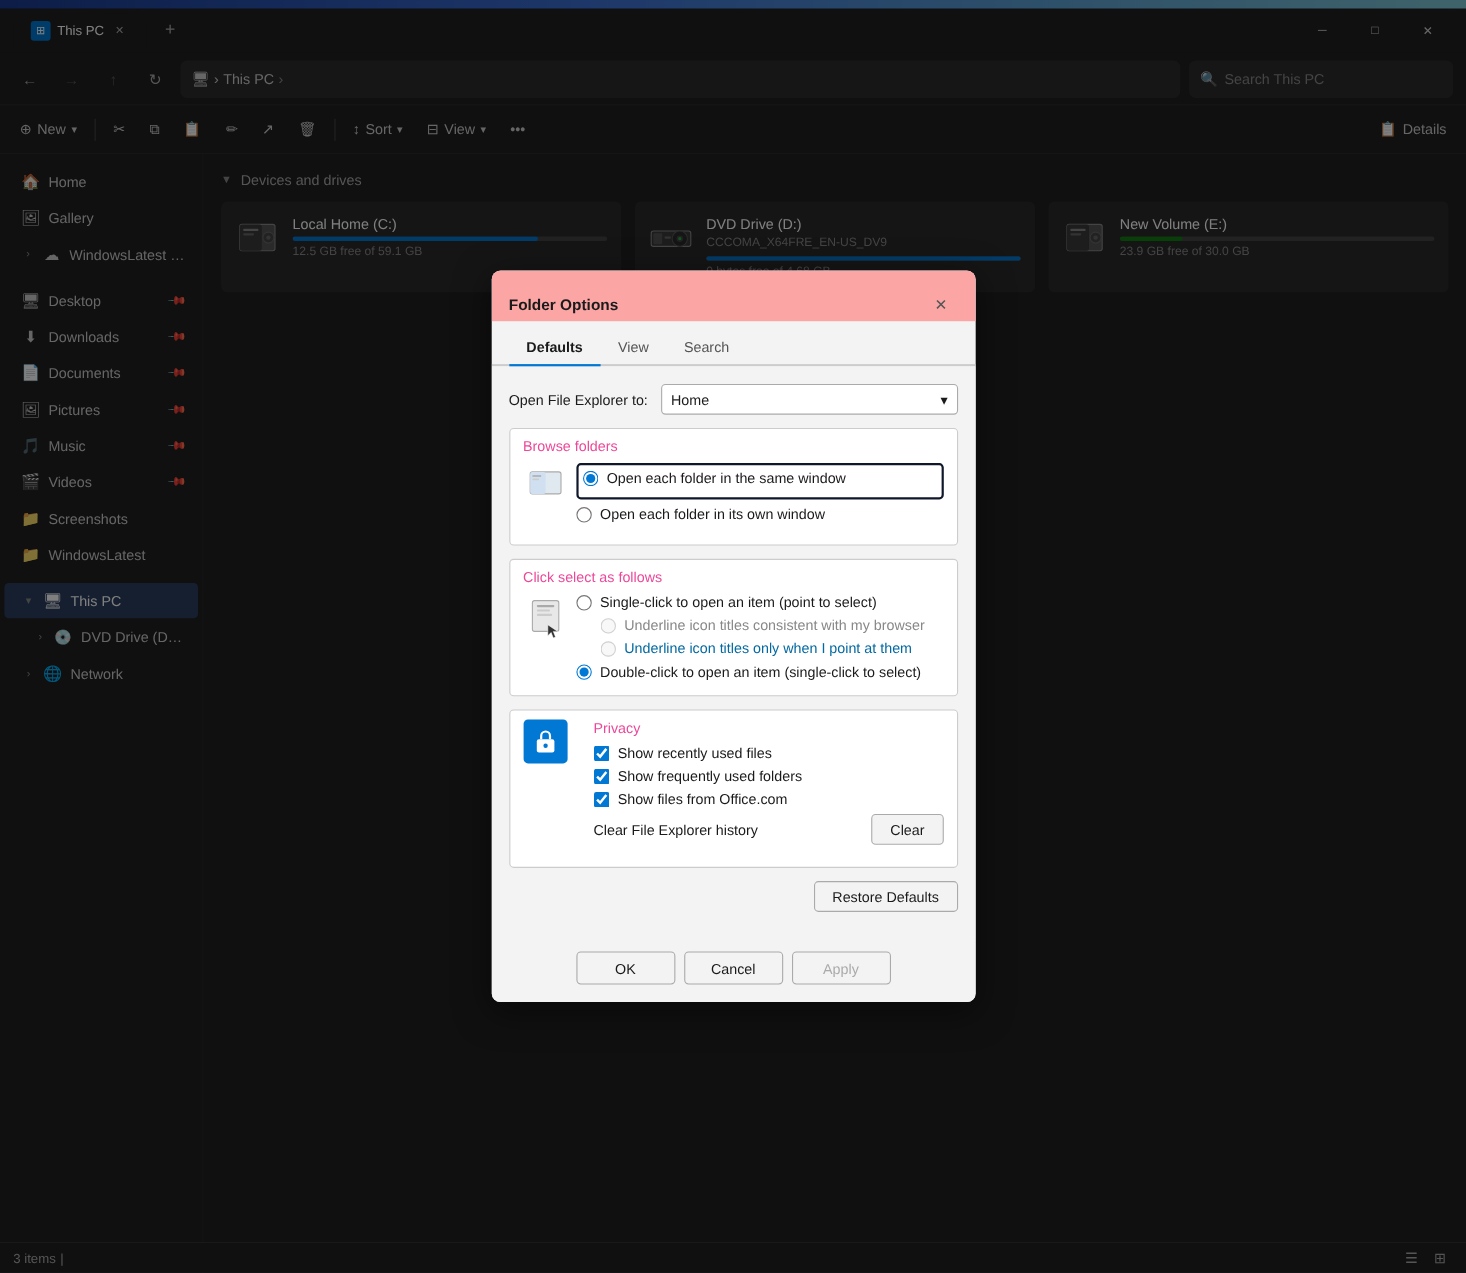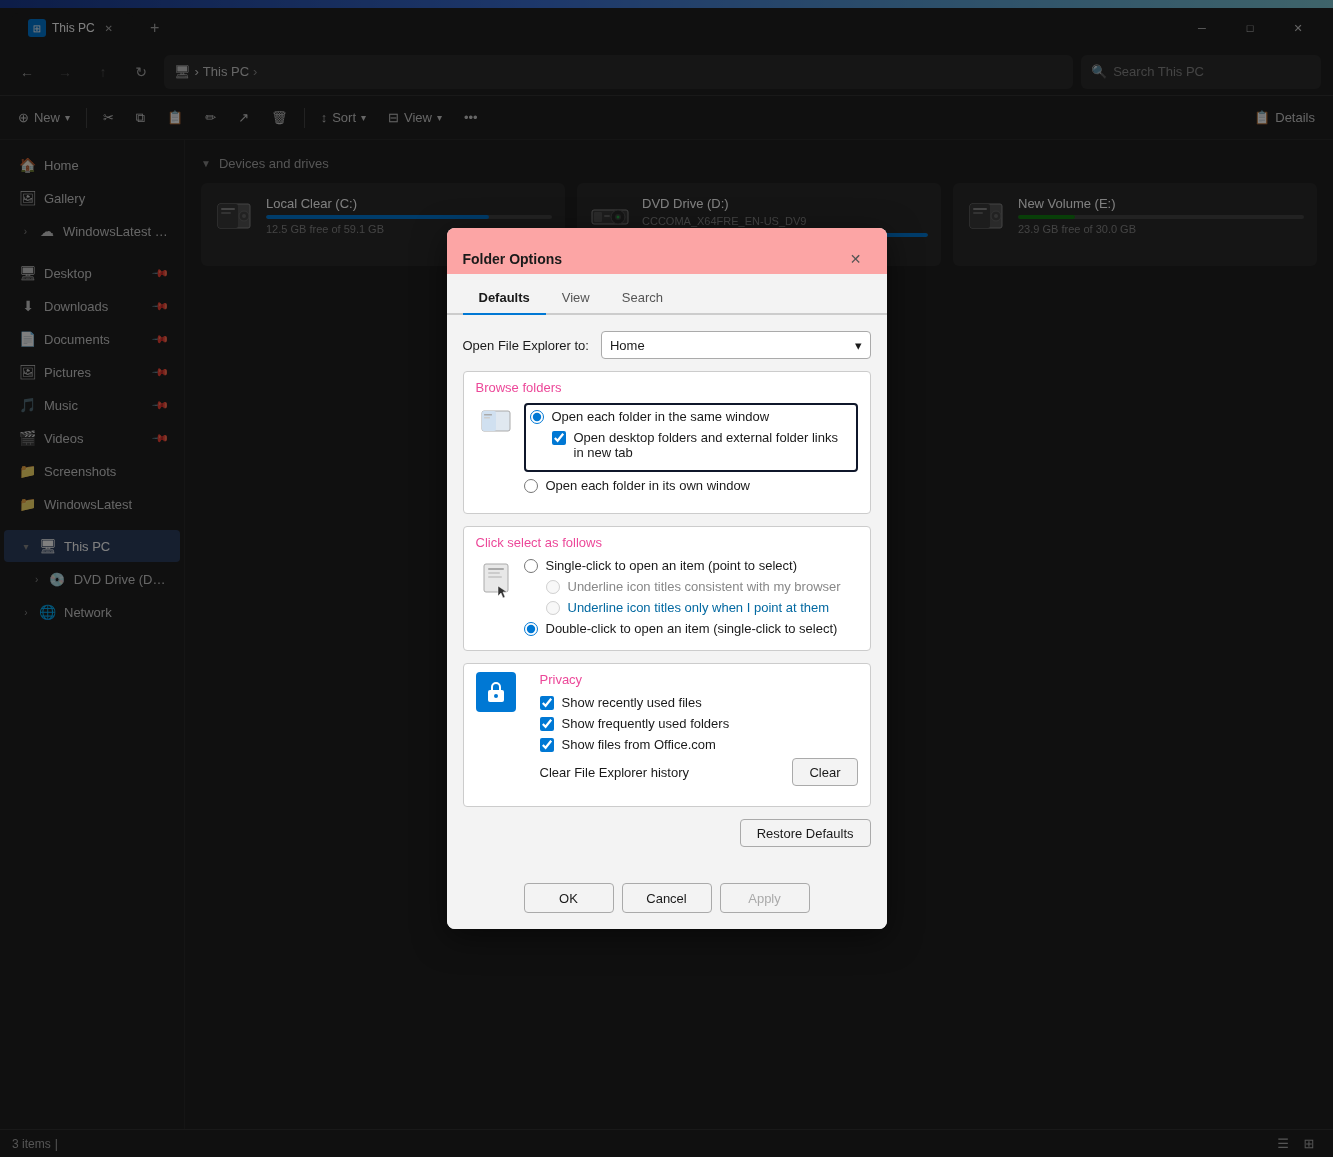--- a/index.html
+++ b/index.html
@@ -685,21 +685,21 @@
             <svg width="40" height="40" viewBox="0 0 40 40">
               <rect x="4" y="8" width="32" height="24" rx="2" fill="#555" stroke="#888" stroke-width="1"></rect>
               <rect x="4" y="8" width="20" height="24" rx="2" fill="#3a3a3a"></rect>
               <circle cx="30" cy="20" r="5" fill="#444" stroke="#666" stroke-width="1"></circle>
               <circle cx="30" cy="20" r="2" fill="#666"></circle>
               <rect x="7" y="12" width="14" height="2" rx="1" fill="#888"></rect>
               <rect x="7" y="16" width="10" height="2" rx="1" fill="#666"></rect>
             </svg>
           </div>
           <div class="drive-info">
-            <div class="drive-name">Local Clear (C:)</div>
+            <div class="drive-name">Local Home (C:)</div>
             <div class="drive-bar">
               <div class="drive-bar-fill blue" style="width:78%"></div>
             </div>
             <div class="drive-free">12.5 GB free of 59.1 GB</div>
           </div>
         </div>
 
         <div class="drive-card">
           <div class="drive-icon">
             <svg width="40" height="40" viewBox="0 0 40 40">
@@ -796,24 +796,20 @@
               <rect x="4" y="9" width="8" height="1.5" rx="0.5" fill="#aaa"></rect>
               <rect x="4" y="12" width="6" height="1.5" rx="0.5" fill="#ccc"></rect>
             </svg>
           </div>
           <div style="flex:1">
             <div class="highlight-box">
               <div class="radio-row">
                 <input type="radio" class="radio-input" name="browse" checked="" style="">
                 <span class="radio-label">Open each folder in the same window</span>
               </div>
-              <div class="checkbox-row" style="padding-left:22px">
-                <input type="checkbox" class="checkbox-input" checked="" style="">
-                <span class="checkbox-label">Open desktop folders and external folder links in new tab</span>
-              </div>
             </div>
             <div class="radio-row">
               <input type="radio" class="radio-input" name="browse" style="">
               <span class="radio-label">Open each folder in its own window</span>
             </div>
           </div>
         </div>
       </div>
 
       <div class="section-box">

